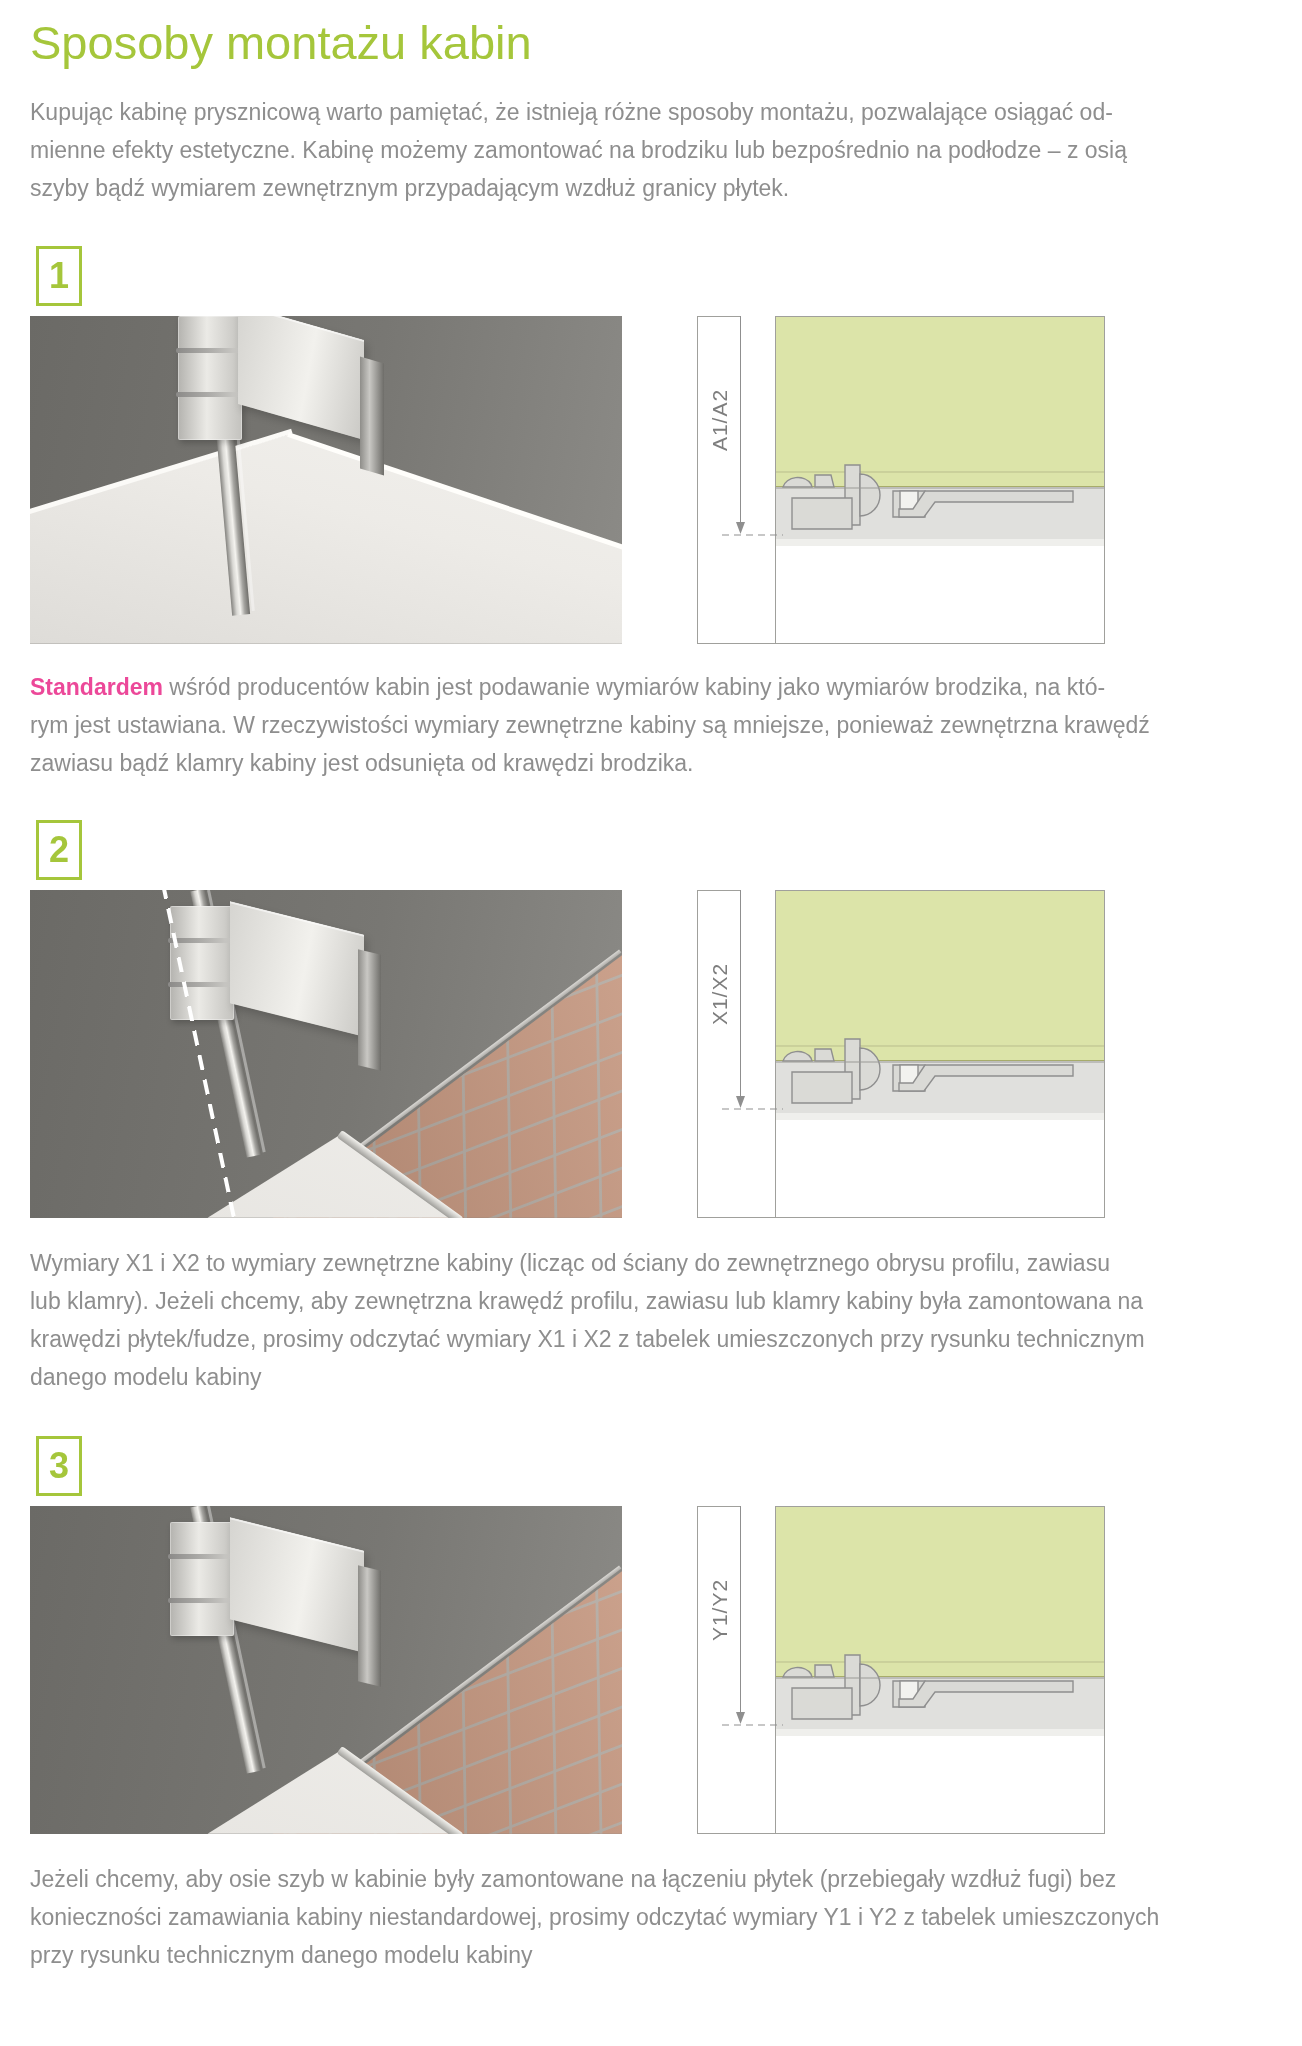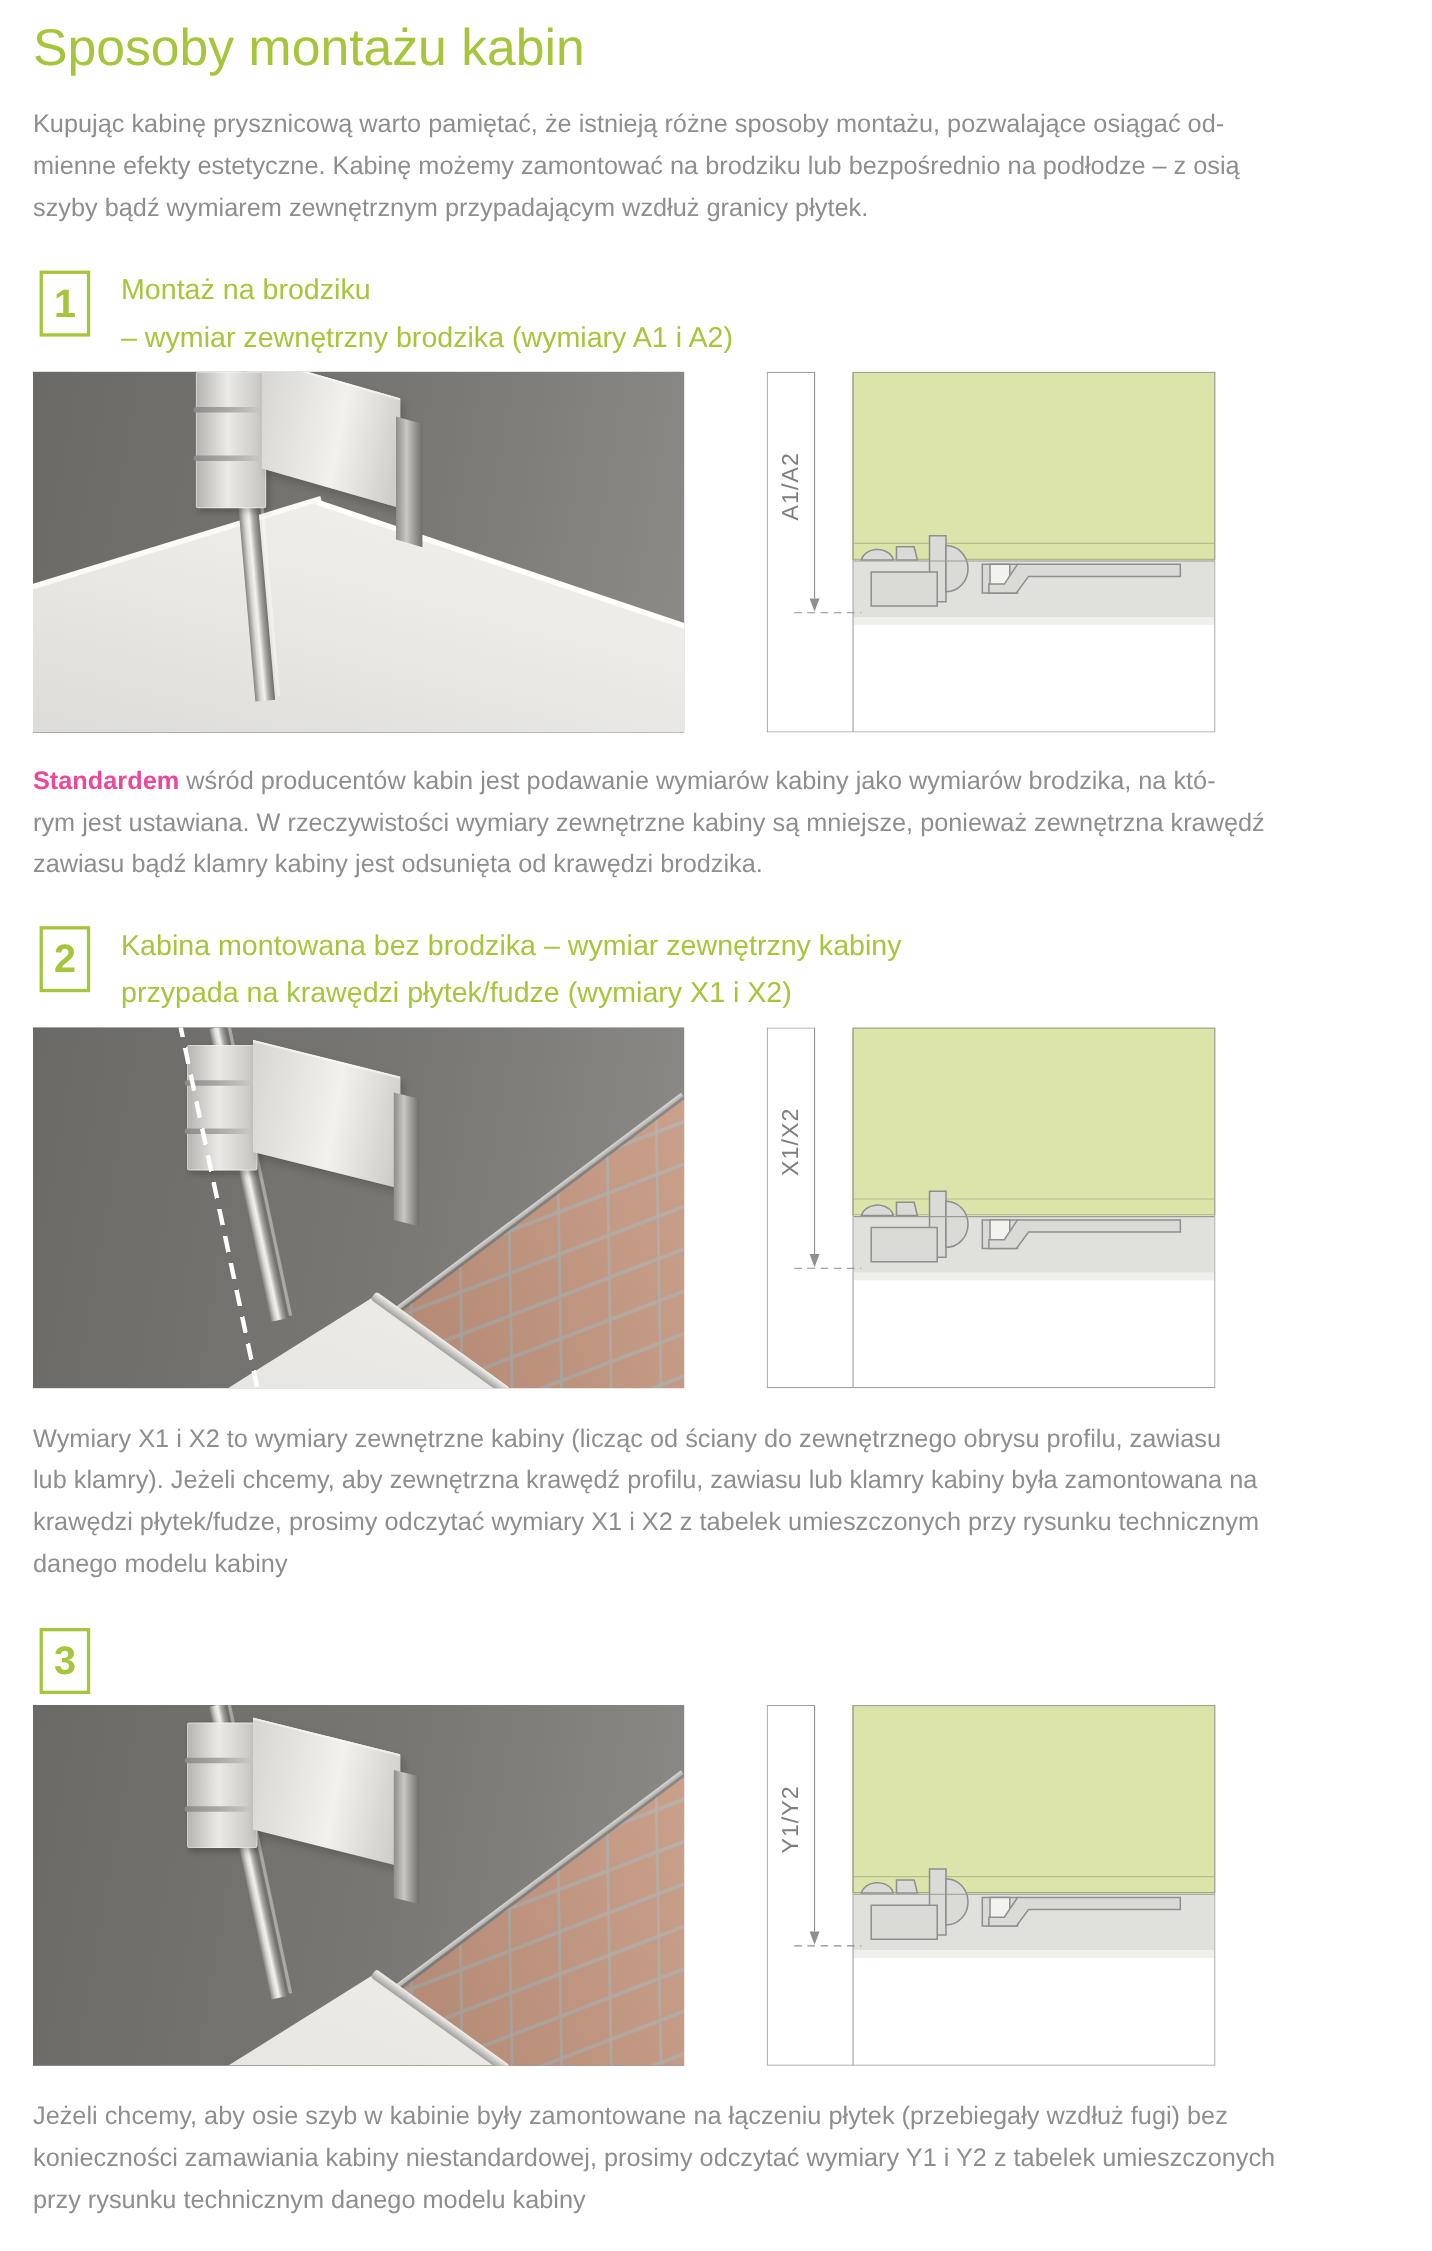--- a/index.html
+++ b/index.html
@@ -95,22 +95,20 @@
 
   <h1 class="title">Sposoby montażu kabin</h1>
 
   <p class="intro">Kupując kabinę prysznicową warto pamiętać, że istnieją różne sposoby montażu, pozwalające osiągać od-
 mienne efekty estetyczne. Kabinę możemy zamontować na brodziku lub bezpośrednio na podłodze – z osią
 szyby bądź wymiarem zewnętrznym przypadającym wzdłuż granicy płytek.</p>
 
   <section class="s1">
     <div class="sec-header">
       <div class="numbox">1</div>
-      <h2 class="sec-heading">Montaż na brodziku
-– wymiar zewnętrzny brodzika (wymiary A1 i A2)</h2>
     </div>
 
     <div class="figures">
       <div class="photo pA">
         <div class="tray"></div>
         <div class="rim-left"></div>
         <div class="rim-right"></div>
         <div class="profile-bar"></div>
         <div class="glass-sliver"></div>
         <div class="hinge-back"></div>
@@ -153,22 +151,20 @@
     </div>
 
     <p class="body"><strong>Standardem</strong><span> wśród producentów kabin jest podawanie wymiarów kabiny jako wymiarów brodzika, na któ-
 rym jest ustawiana. W rzeczywistości wymiary zewnętrzne kabiny są mniejsze, ponieważ zewnętrzna krawędź
 zawiasu bądź klamry kabiny jest odsunięta od krawędzi brodzika.</span></p>
   </section>
 
   <section class="s2">
     <div class="sec-header">
       <div class="numbox">2</div>
-      <h2 class="sec-heading">Kabina montowana bez brodzika – wymiar zewnętrzny kabiny
-przypada na krawędzi płytek/fudze (wymiary X1 i X2)</h2>
     </div>
 
     <div class="figures">
       <div class="photo pB">
         <div class="tiles">
           <div class="tilegrid"></div>
           <div class="tiles-shade"></div>
         </div>
         <div class="junction"></div>
         <div class="tray"></div>

